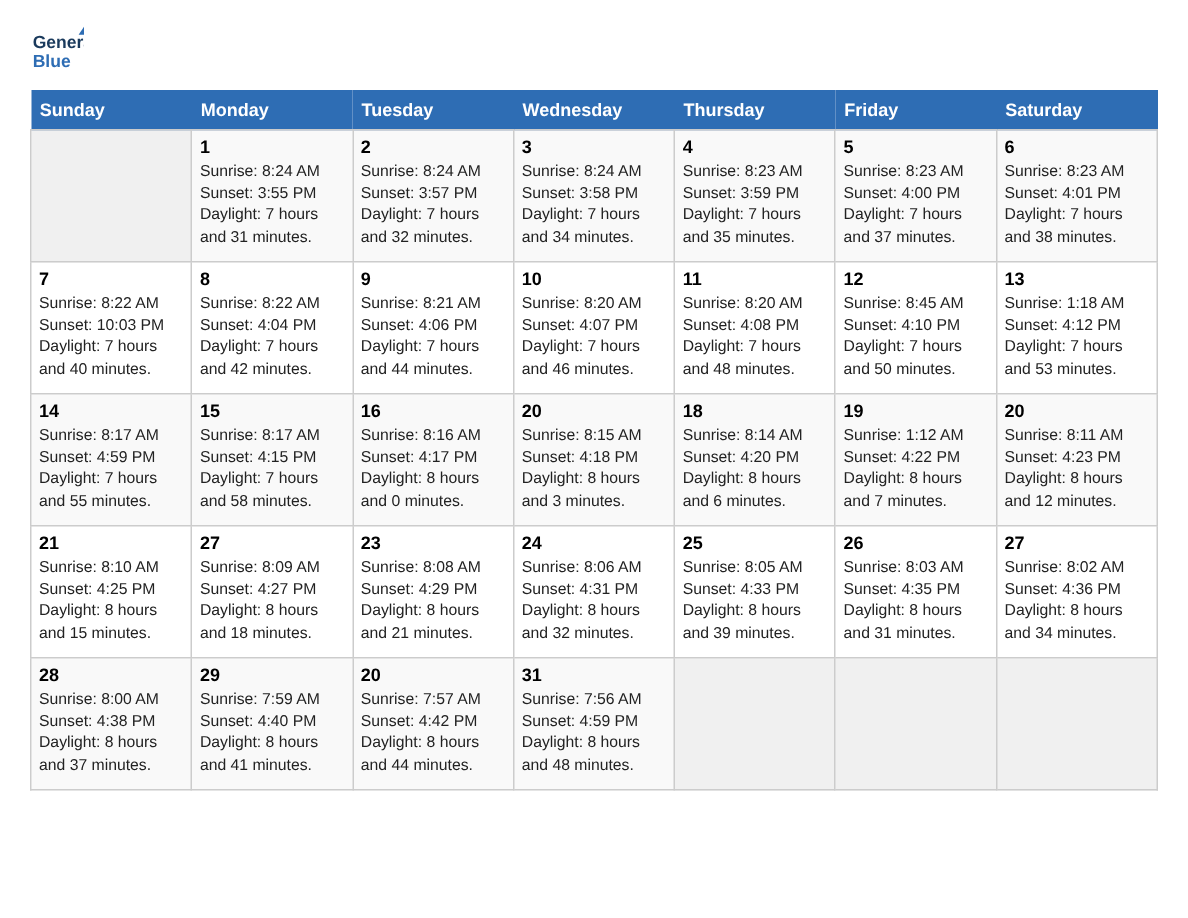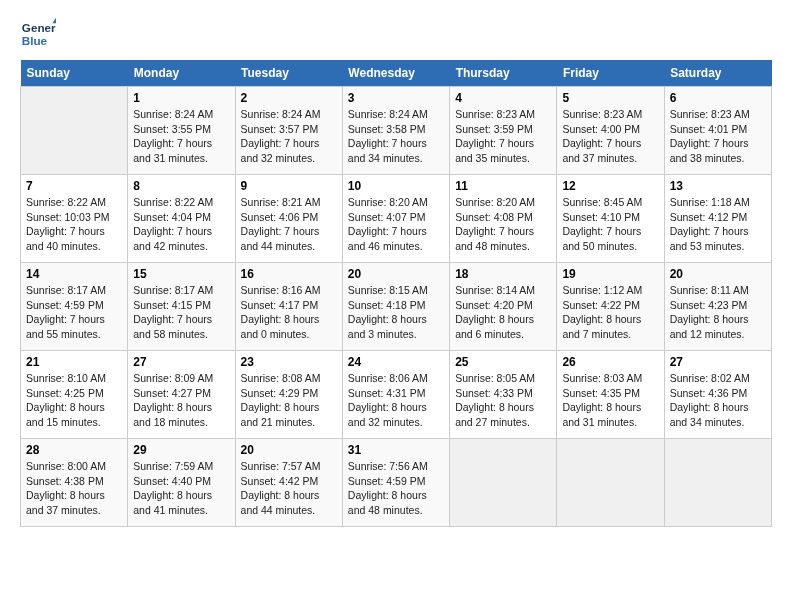--- a/index.html
+++ b/index.html
@@ -288,21 +288,21 @@
           <div class="cell-text">Sunrise: 8:06 AM</div>
           <div class="cell-text">Sunset: 4:31 PM</div>
           <div class="cell-text">Daylight: 8 hours</div>
           <div class="cell-text">and 32 minutes.</div>
         </td>
         <td>
           <span class="day-num">25</span>
           <div class="cell-text">Sunrise: 8:05 AM</div>
           <div class="cell-text">Sunset: 4:33 PM</div>
           <div class="cell-text">Daylight: 8 hours</div>
-          <div class="cell-text">and 27 minutes.</div>
+          <div class="cell-text">and 39 minutes.</div>
         </td>
         <td>
           <span class="day-num">26</span>
           <div class="cell-text">Sunrise: 8:03 AM</div>
           <div class="cell-text">Sunset: 4:35 PM</div>
           <div class="cell-text">Daylight: 8 hours</div>
           <div class="cell-text">and 31 minutes.</div>
         </td>
         <td>
           <span class="day-num">27</span>

